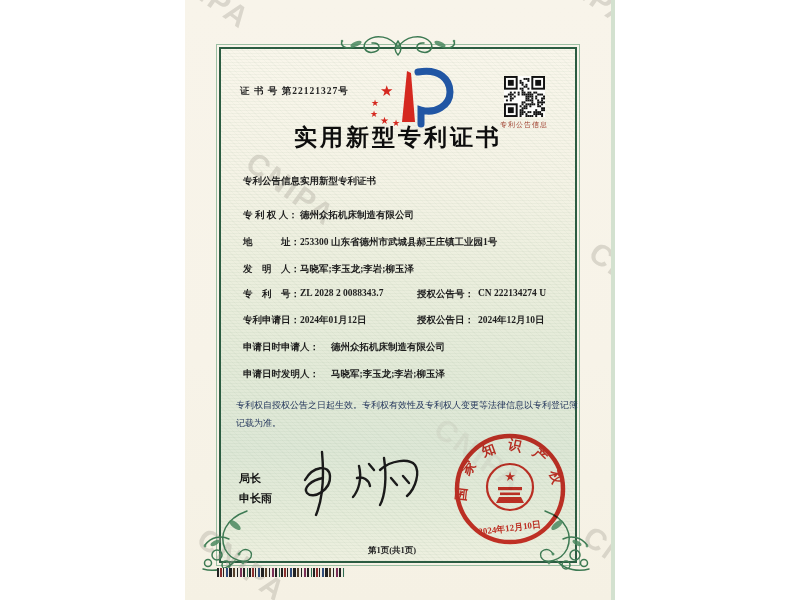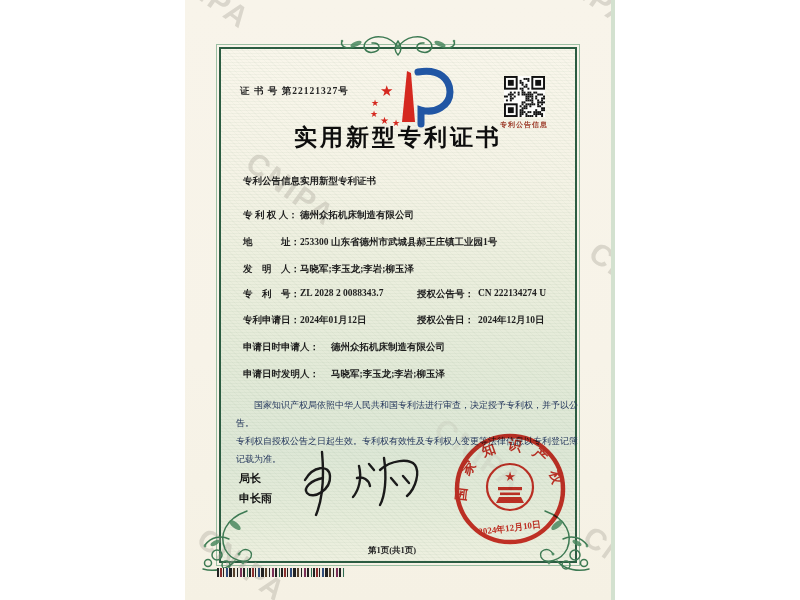--- a/index.html
+++ b/index.html
@@ -17,21 +17,21 @@
   
   .wm{position:absolute;z-index:2;font-family:"Liberation Sans","DejaVu Sans",sans-serif;
     font-weight:bold;font-size:30px;letter-spacing:2px;color:#b3afa3;opacity:.42;
     transform:rotate(36deg);white-space:nowrap;pointer-events:none;}
   .cert-no{position:absolute;left:55px;top:61px;z-index:3;font-size:9.5px;font-weight:bold;
     letter-spacing:1px;color:#242424;margin-top:24px;}
   .doc-title{position:absolute;left:34px;top:122px;width:358px;z-index:3;text-align:center;
     font-size:23px;font-weight:bold;letter-spacing:3px;color:#0d0d0d;}
   .qr-box{position:absolute;left:319px;top:76px;width:41px;height:41px;z-index:3;background:#fdfdfb;}
   .qr-caption{position:absolute;left:307px;top:120px;width:64px;z-index:3;text-align:center;
-    font-size:7px;font-weight:bold;color:#9c3a28;letter-spacing:1px;}
+    font-size:7px;font-weight:normal;color:#9c3a28;letter-spacing:1px;}
   .row{position:absolute;left:58px;z-index:3;width:330px;font-size:9.5px;font-weight:bold;
     color:#1d1d1d;white-space:nowrap;}
   .row .lab{position:absolute;left:0;}
   .row .val{position:absolute;left:57px;}
   .row .val.wide{left:88px;}
   .row .lab2{position:absolute;left:174px;}
   .row .val2{position:absolute;left:235px;}
   .statement{position:absolute;left:51px;top:396px;width:348px;z-index:3;
     font-size:9px;line-height:18px;color:#24365c;}
   .statement .l1{text-indent:18px;}
@@ -263,21 +263,20 @@
   <div class="row" style="top:341px;">
     <span class="lab">申请日时申请人：</span>
     <span class="val wide">德州众拓机床制造有限公司</span>
   </div>
   <div class="row" style="top:368px;">
     <span class="lab">申请日时发明人：</span>
     <span class="val wide">马晓军;李玉龙;李岩;柳玉泽</span>
   </div>
 
   <div class="statement">
-    <div class="l1">国家知识产权局依照中华人民共和国专利法进行审查，决定授予专利权，并予以公告。</div>
     <div class="l2">专利权自授权公告之日起生效。专利权有效性及专利权人变更等法律信息以专利登记簿记载为准。</div>
   </div>
 
   <div class="signer" style="top:471px;">局长</div>
   <div class="signer" style="top:491px;">申长雨</div>
 
   <svg class="sig-svg" width="145" height="88" viewBox="0 0 145 88">
     <g stroke="#1a1a1a" stroke-width="2.4" fill="none" stroke-linecap="round">
       <path d="M39,16 C41,38 40,62 33,79"></path>
       <path d="M22,44 C30,30 46,28 47,40 C48,54 30,64 24,57 C20,52 28,44 40,42"></path>

